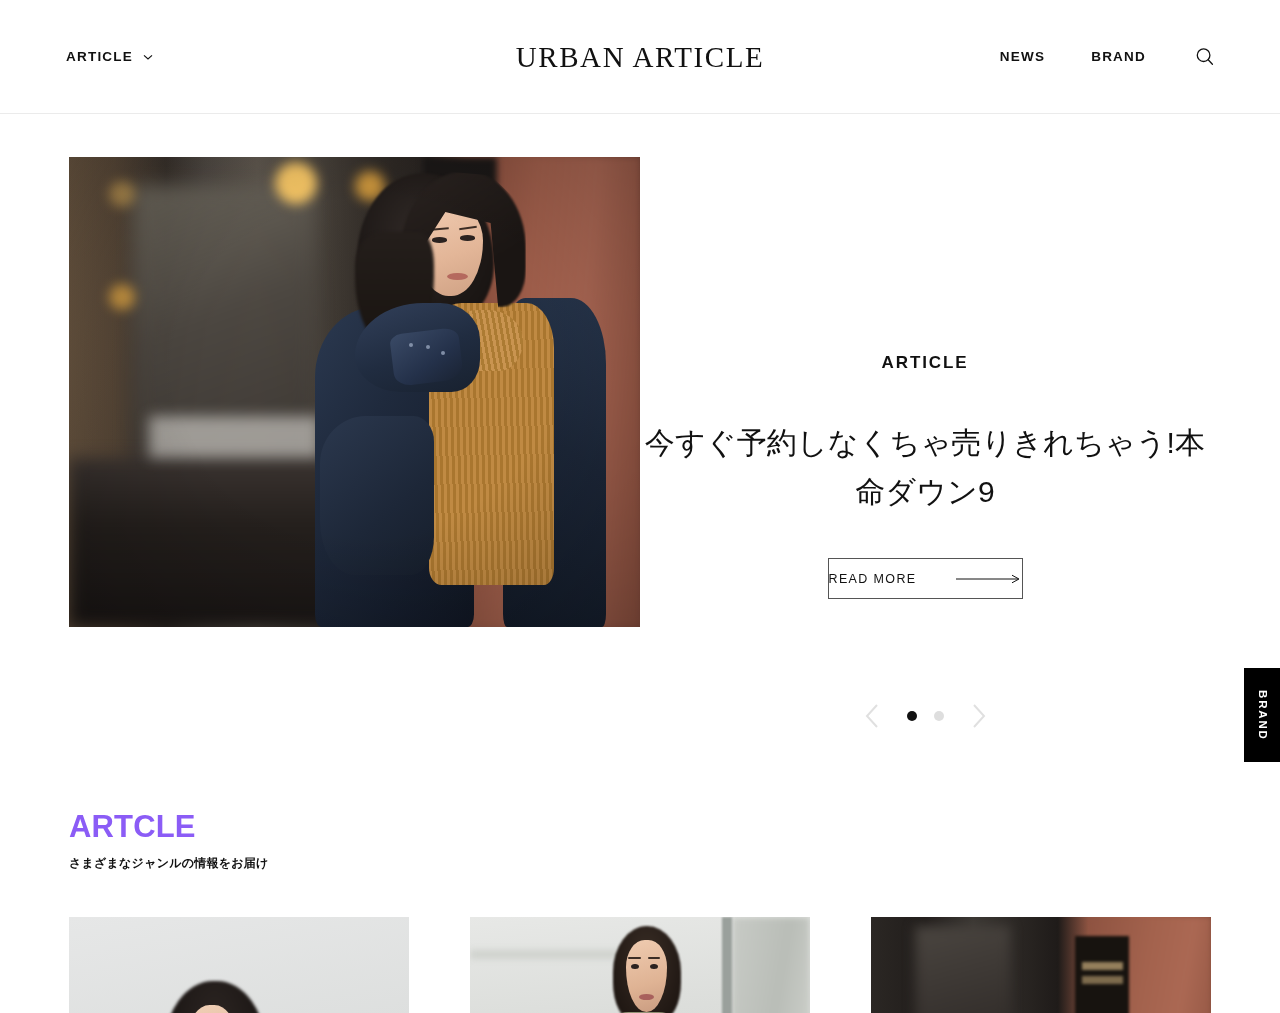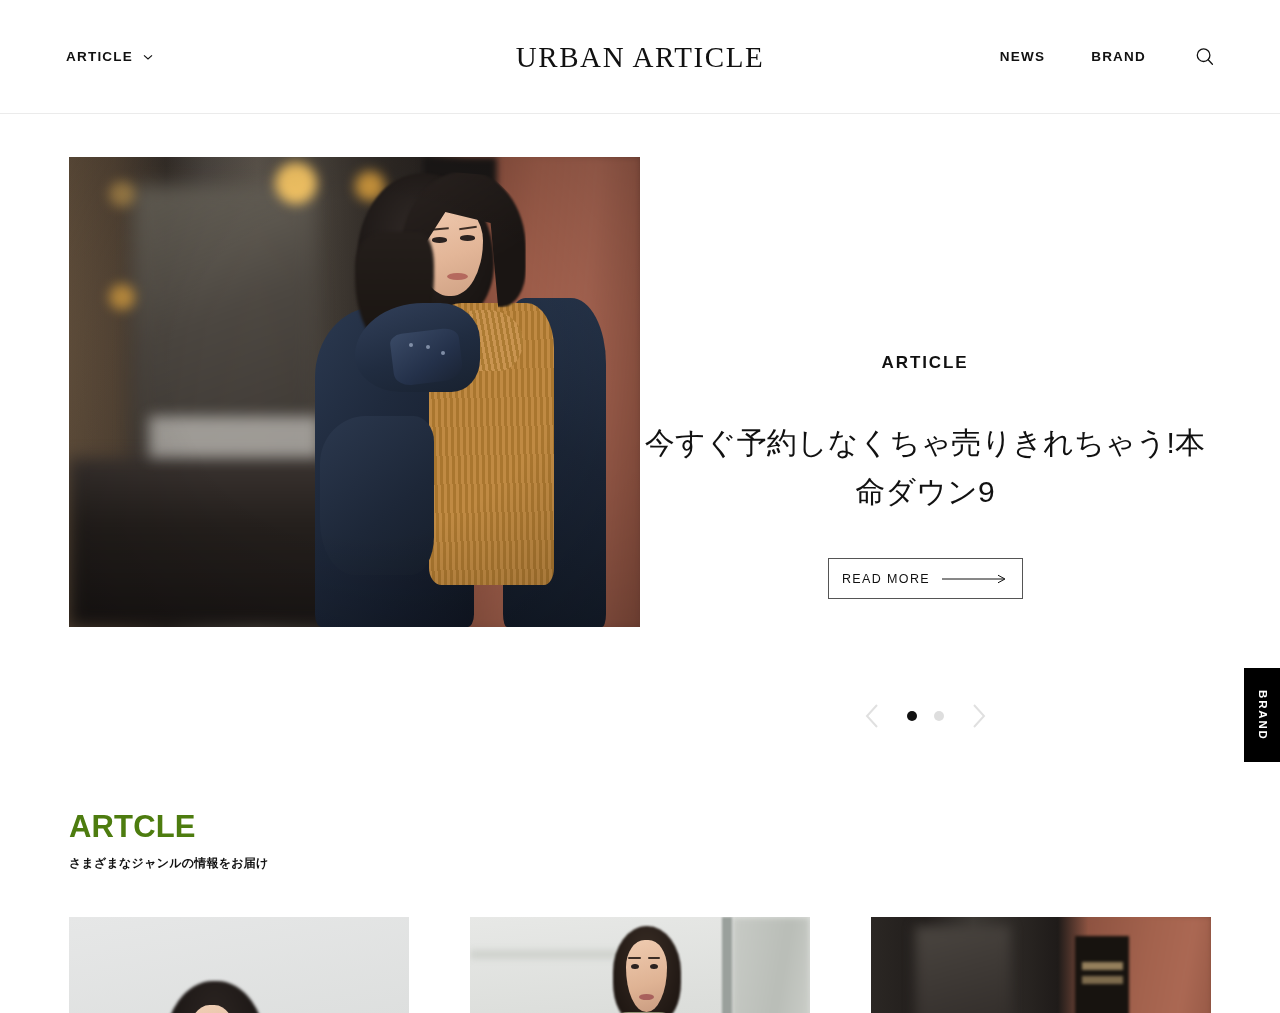--- a/index.html
+++ b/index.html
@@ -321,21 +321,21 @@
     margin-top: 46px;
     font-size: 30px;
     font-weight: 400;
     line-height: 1.62;
     letter-spacing: 0.005em;
     color: #111;
   }
   .read-more {
     display: inline-flex;
     align-items: center;
-    justify-content: center;
+    justify-content: space-between;
     gap: 12px;
     margin-top: 42px;
     width: 195px;
     height: 41px;
     border: 1px solid #555;
     background: #fff;
     cursor: pointer;
   }
   .read-more-label {
     font-size: 12.5px;
@@ -391,21 +391,21 @@
   .section {
     position: relative;
     width: 1280px;
     padding: 0 69px;
   }
   .section-head { margin-top: 141px; }
   .section-title {
     font-size: 31px;
     font-weight: bold;
     letter-spacing: 0.005em;
-    color: #4d7c0f;
+    color: #8b5cf6;
     line-height: 1.05;
   }
   .section-sub {
     margin-top: 11px;
     font-size: 12px;
     font-weight: bold;
     letter-spacing: 0.02em;
     color: #111;
   }
 

